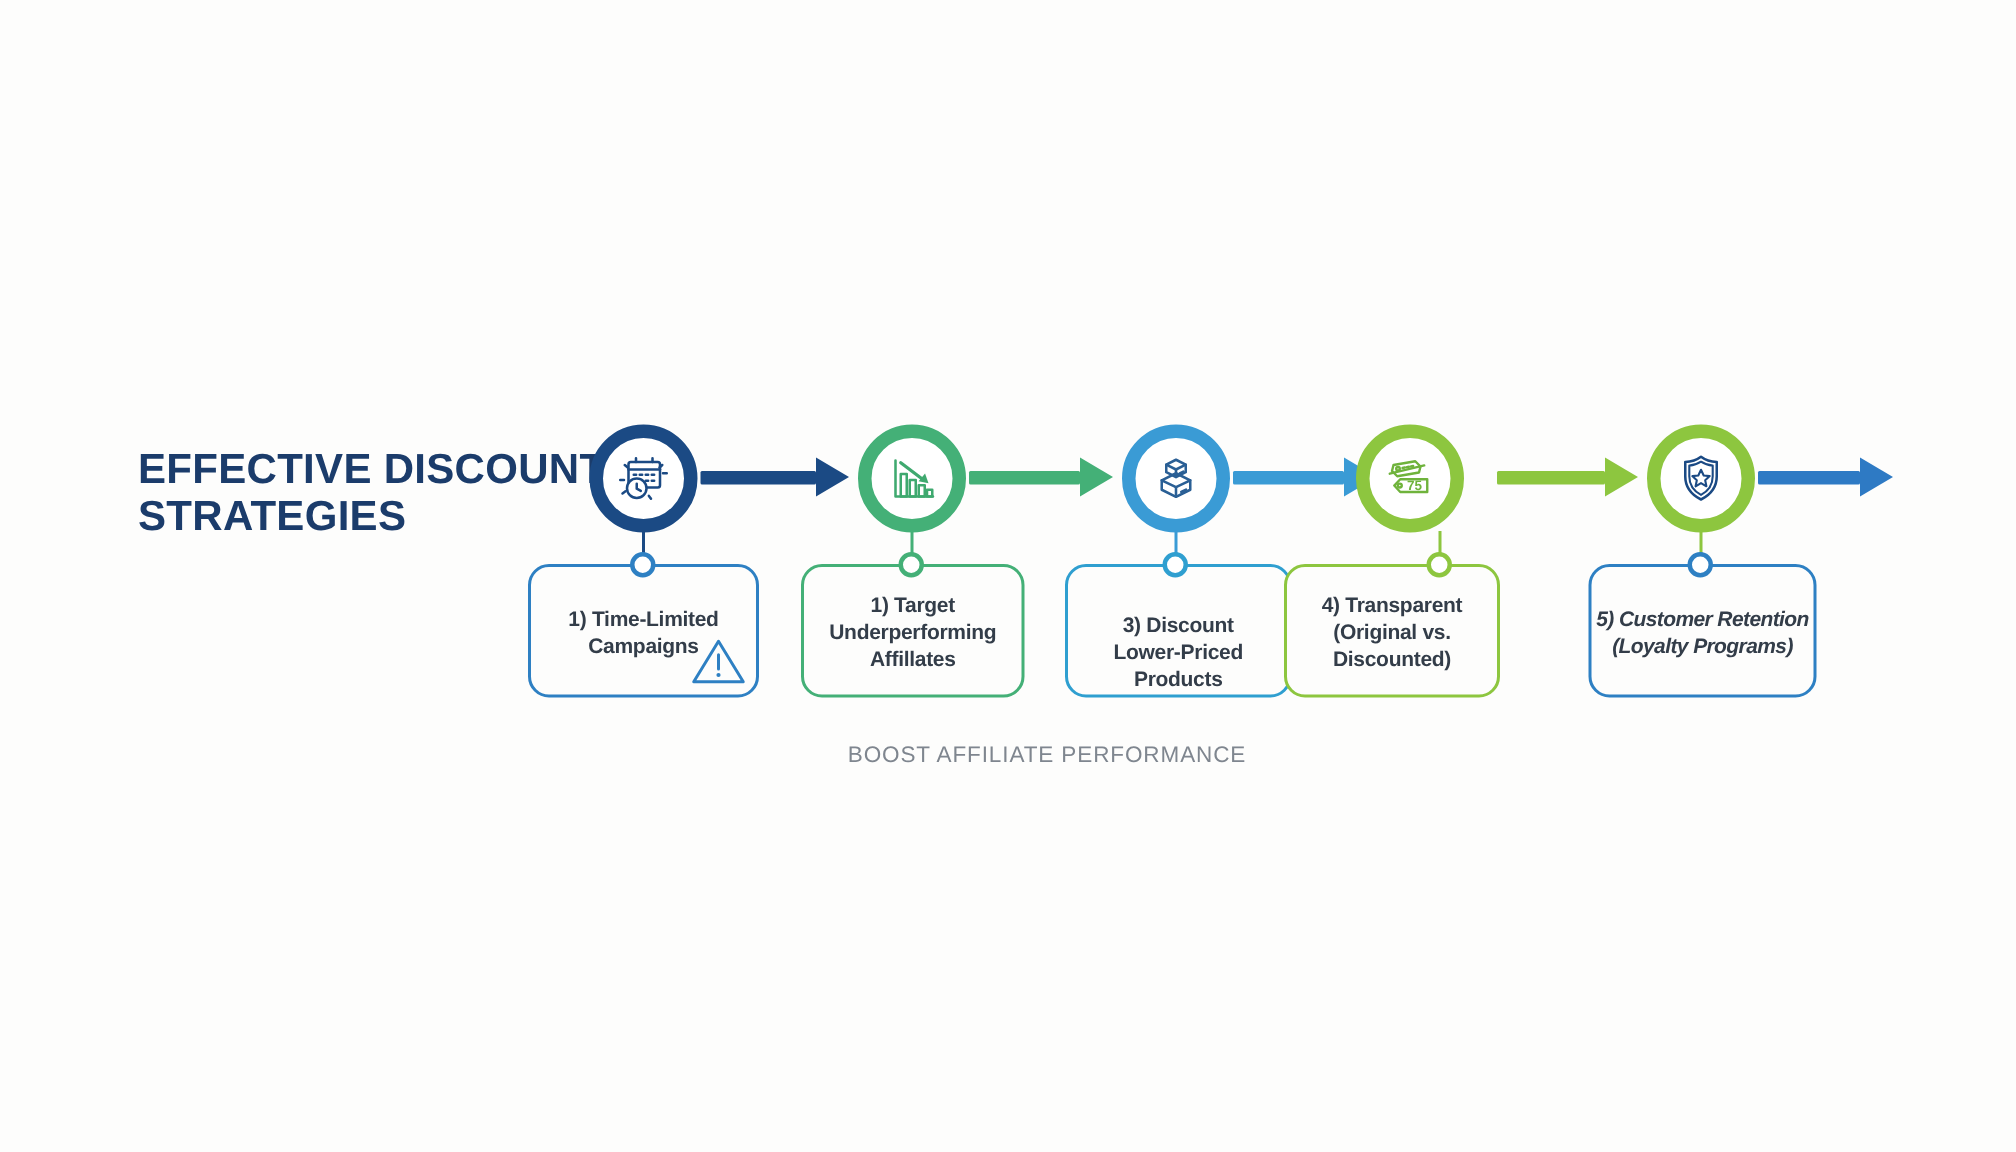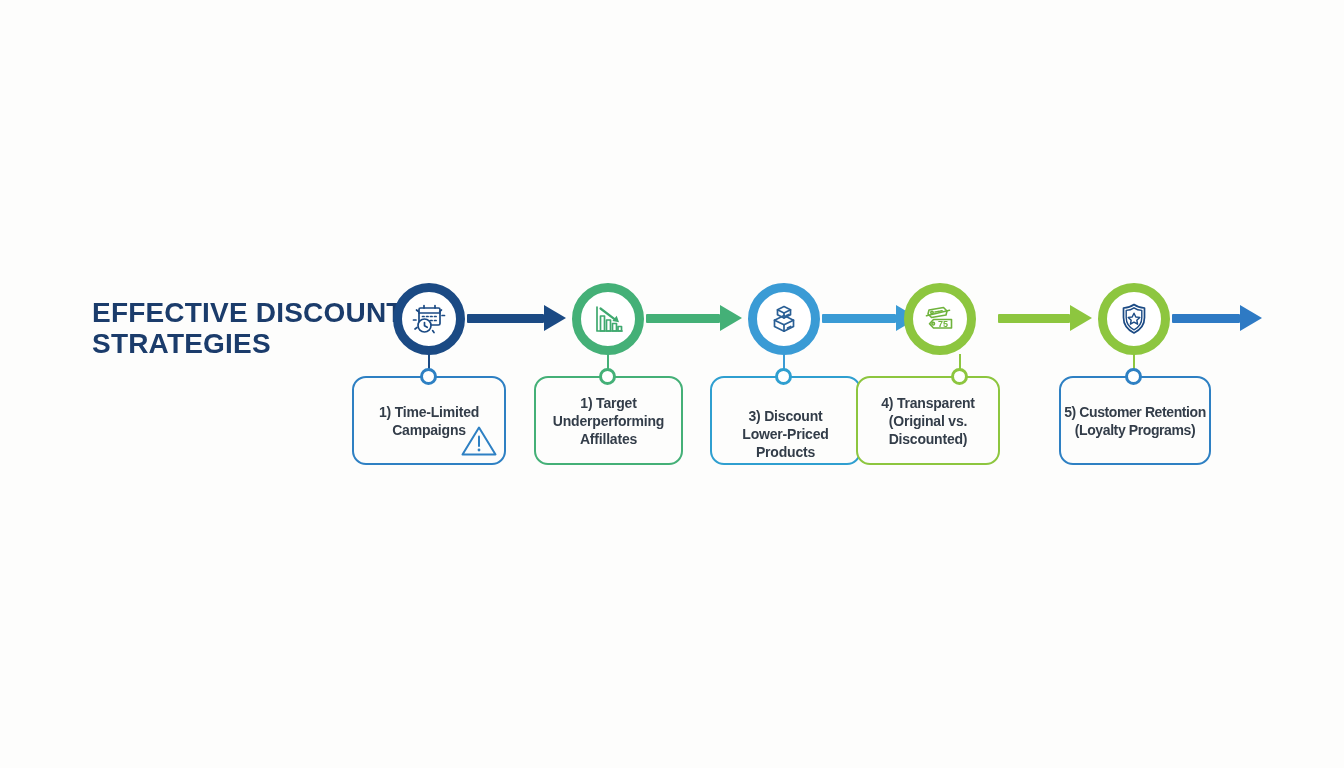--- a/index.html
+++ b/index.html
@@ -176,20 +176,21 @@
         <path d="M20,8.8 C22.2,10.3 25,11.2 27.8,11.4 V18.5 C27.8,24.8 24.4,28.6 20,30.9 C15.6,28.6 12.2,24.8 12.2,18.5 V11.4 C15,11.2 17.8,10.3 20,8.8 Z" stroke-width="1.4"></path>
         <polygon points="20,14.2 21.8,18 25.8,18.4 22.8,21.2 23.6,25.2 20,23.1 16.4,25.2 17.2,21.2 14.2,18.4 18.2,18" stroke-width="1.4"></polygon>
       </svg>
     </div>
     <div class="arrow">
       <div class="shaft" style="background: rgb(46, 122, 196);"></div>
       <div class="head" style="border-left-color: rgb(46, 122, 196);"></div>
     </div>
     <div class="connector" style="background: rgb(141, 198, 63);"></div>
     <div class="node" style="border-color: rgb(46, 128, 195);"></div>
-    <div class="box" style="border-color: rgb(46, 128, 195);">
+    <div class="box" style="border-color: rgb(46, 128, 195); font-style: italic;">
       <div class="box-label">5) Customer Retention
 (Loyalty Programs)</div>
     </div>
   </div>
 
+  <div id="footer" style="color: rgb(127, 134, 143);">BOOST AFFILIATE PERFORMANCE</div>
 
 </div>
 
 </body></html>

